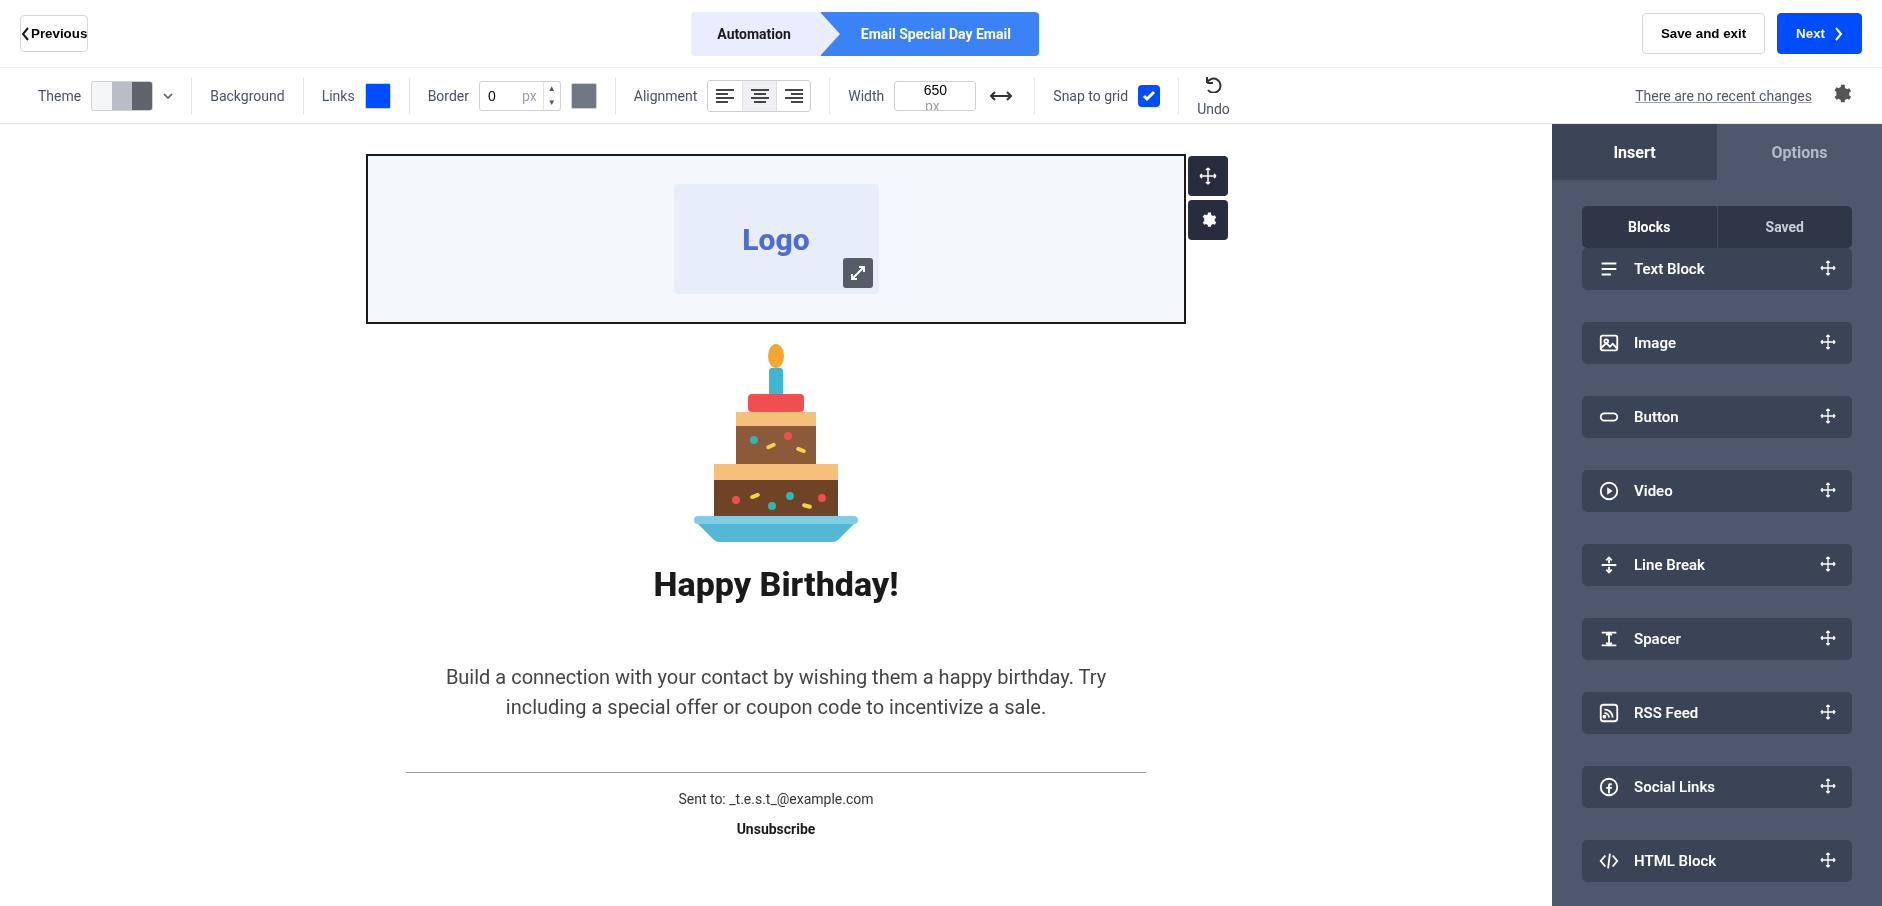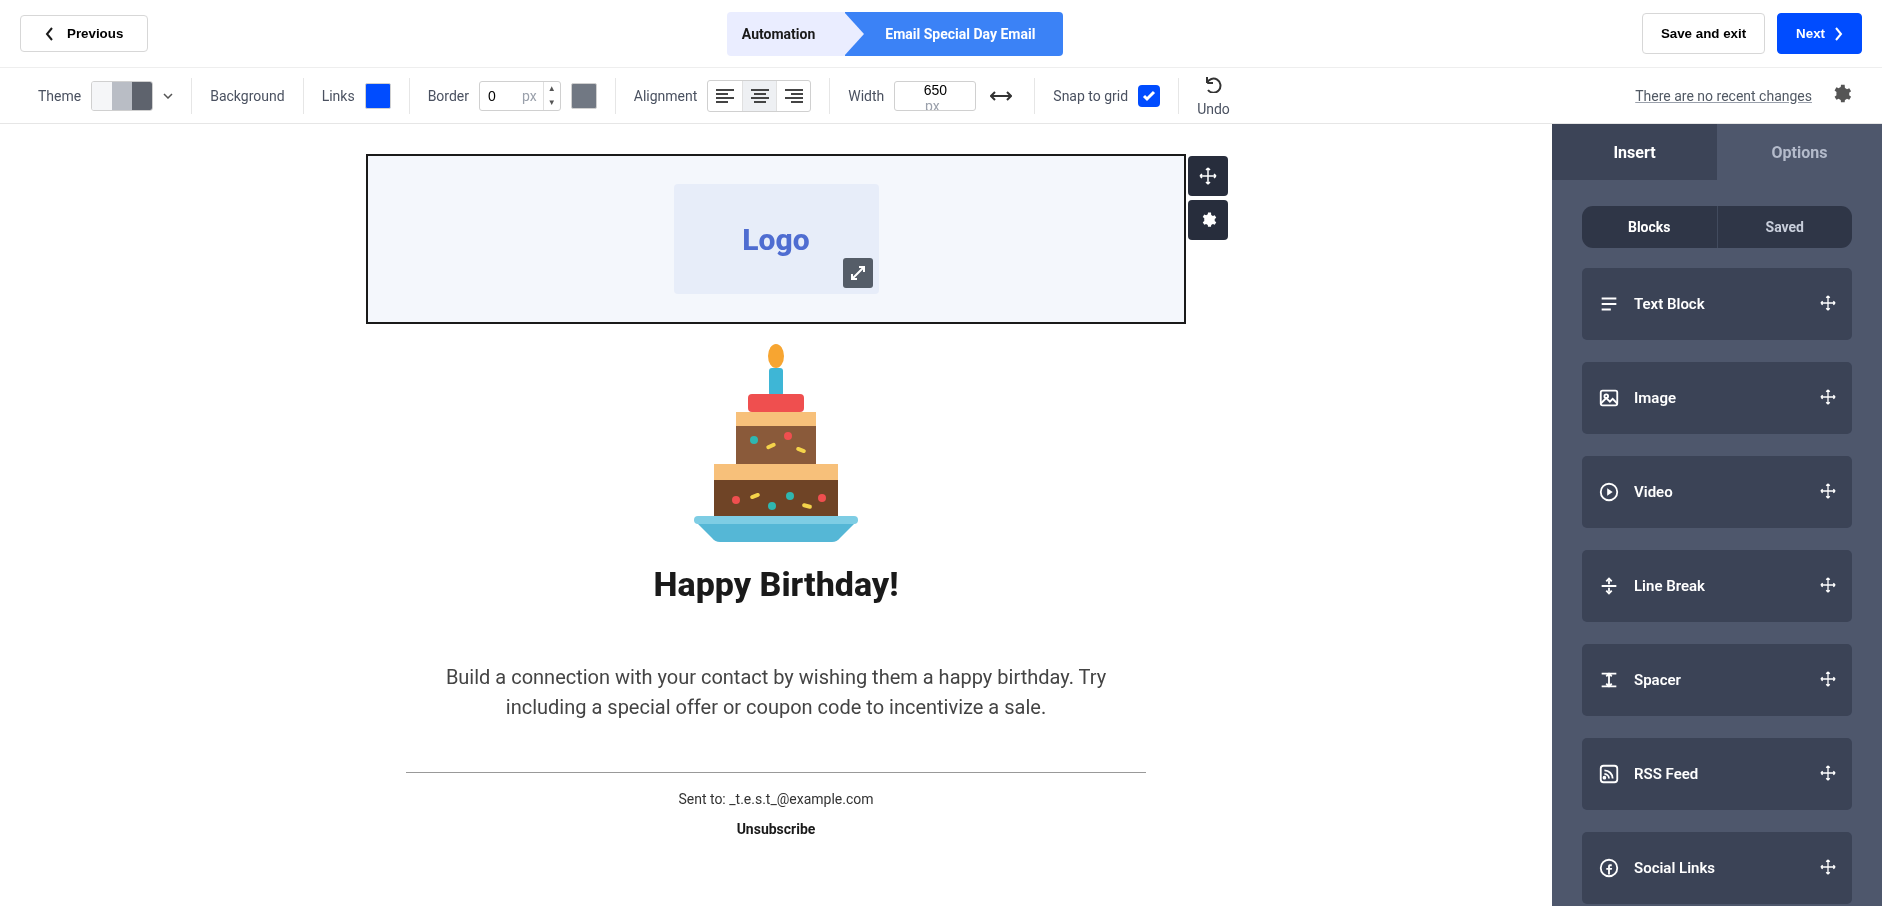--- a/index.html
+++ b/index.html
@@ -1,25 +1,25 @@
 <!DOCTYPE html>
 <html><head>
 <meta charset="utf-8">
 <style>
   * { box-sizing: border-box; margin: 0; padding: 0; }
   body { font-family: -apple-system, BlinkMacSystemFont, "Segoe UI", Roboto, "Helvetica Neue", Arial, sans-serif; font-size: 14px; color: #1a1a1a; background: #fff; overflow: hidden; }
   .app { width: 1882px; height: 906px; display: flex; flex-direction: column; }
 
   
   .topbar { display: flex; align-items: center; height: 68px; padding: 0 20px; border-bottom: 1px solid #eee; }
-  .prev-btn { display: inline-flex; align-items: flex-end; gap: 12px; background: #fff; border: 1px solid #d7d7d7; border-radius: 4px; padding: 10px 24px; font-weight: 600; cursor: pointer; }
+  .prev-btn { display: inline-flex; align-items: flex-end; gap: 0; background: #fff; border: 1px solid #d7d7d7; border-radius: 4px; padding: 10px 0; font-weight: 600; cursor: pointer; }
   .prev-btn svg { width: 10px; height: 14px; }
   .breadcrumb-wrap { flex: 1; display: flex; justify-content: center; }
   .breadcrumb { display: flex; align-items: stretch; border-radius: 4px; overflow: hidden; height: 44px; }
-  .bc-left { background: #eaedff; color: #1a1a1a; font-weight: 700; display: flex; align-items: center; padding: 0 30px 0 15px; position: relative; }
+  .bc-left { background: #eaedff; color: #1a1a1a; font-weight: 700; display: flex; align-items: center; padding: 0 30px 0 26px; position: relative; }
   .bc-left::after {
     content: ""; position: absolute; right: -19px; top: 0; bottom: 0; width: 0; height: 0;
     border-left: 20px solid #eaedff; border-top: 22px solid transparent; border-bottom: 22px solid transparent;
     z-index: 2;
   }
   .bc-right { background: #3b82f6; color: #fff; font-weight: 700; display: flex; align-items: center; padding: 0 28px 0 40px; }
   .top-actions { display: flex; gap: 12px; }
   .btn { border: 1px solid #d7d7d7; background: #fff; border-radius: 4px; padding: 12px 18px; font-weight: 700; cursor: pointer; display: inline-flex; align-items: center; gap: 8px; }
   .btn-primary { background: #004cff; border-color: #004cff; color: #fff; }
   .btn-primary svg { width: 10px; height: 14px; fill: #fff; }
@@ -77,26 +77,26 @@
   .hr { border: none; border-top: 1px solid #999; margin: 50px 40px 18px; }
   .footer-line { text-align:center; font-size:14px; color:#333; }
   .footer-sub { text-align:center; font-size:14px; font-weight:700; margin-top:14px; cursor:pointer; }
 
   
   .panel { width: 330px; background:#4e576c; color:#fff; display:flex; flex-direction:column; }
   .panel-tabs { display:flex; height:56px; }
   .ptab { flex:1; display:flex; align-items:center; justify-content:center; font-weight:700; cursor:pointer; color:#b4bbcb; font-size:16px; }
   .ptab.active { background: #3c4457; color:#fff; }
   .panel-body { padding: 26px 30px 10px; flex:1; overflow-y:auto; }
-  .seg { display:flex; background:#2f3647; border-radius:11px; overflow:hidden; height:42px; margin-bottom:20px; }
+  .seg { display:flex; background:#2f3647; border-radius:5px; overflow:hidden; height:42px; }
   .seg .s { flex:1; display:flex; align-items:center; justify-content:center; font-weight:700; cursor:pointer; color:#c8cedb; }
   .seg .s.active { color:#fff; }
   .seg .s + .s { border-left: 1px solid #424b5e; }
 
-  .block-item { background:#3b4356; border-radius:5px; height:72px; display:flex; align-items:center; gap:14px; padding:0 16px; margin-bottom:22px; cursor:grab; }
+  .block-item { background:#3b4356; border-radius:5px; height:42px; display:flex; align-items:center; gap:14px; padding:0 16px; margin-bottom:32px; cursor:grab; }
   .block-item .bi-icon { width:22px; height:22px; flex-shrink:0; display:flex; align-items:center; justify-content:center; }
   .block-item .bi-icon svg { stroke:#fff; fill:none; stroke-width:2; width:22px; height:22px; }
   .block-item .bi-label { flex:1; font-weight:600; font-size:15px; }
   .block-item .bi-drag svg { width:16px; height:16px; fill:#fff; }
 
 </style>
 </head>
 <body>
 
 <div class="app">
@@ -329,20 +329,31 @@
                 </svg>
               </span>
               <span class="bi-label">Image</span>
               <span class="bi-drag"><svg viewBox="0 0 18 18">
                   <path d="M9 1v16M1 9h16M9 1l-2 2M9 1l2 2M9 17l-2-2M9 17l2-2M1 9l2-2M1 9l2 2M17 9l-2-2M17 9l-2 2" stroke="#fff" stroke-width="1.5" fill="none"></path>
                 </svg></span>
             </div>
             <div class="block-item">
               <span class="bi-icon">
                 <svg viewBox="0 0 24 24">
+                  <rect x="3" y="8" width="18" height="8" rx="4"></rect>
+                </svg>
+              </span>
+              <span class="bi-label">Button</span>
+              <span class="bi-drag"><svg viewBox="0 0 18 18">
+                  <path d="M9 1v16M1 9h16M9 1l-2 2M9 1l2 2M9 17l-2-2M9 17l2-2M1 9l2-2M1 9l2 2M17 9l-2-2M17 9l-2 2" stroke="#fff" stroke-width="1.5" fill="none"></path>
+                </svg></span>
+            </div>
+            <div class="block-item">
+              <span class="bi-icon">
+                <svg viewBox="0 0 24 24">
                   <circle cx="12" cy="12" r="9"></circle>
                   <path d="M10 8l6 4-6 4z" fill="#fff" stroke="none"></path>
                 </svg>
               </span>
               <span class="bi-label">Video</span>
               <span class="bi-drag"><svg viewBox="0 0 18 18">
                   <path d="M9 1v16M1 9h16M9 1l-2 2M9 1l2 2M9 17l-2-2M9 17l2-2M1 9l2-2M1 9l2 2M17 9l-2-2M17 9l-2 2" stroke="#fff" stroke-width="1.5" fill="none"></path>
                 </svg></span>
             </div>
             <div class="block-item">

